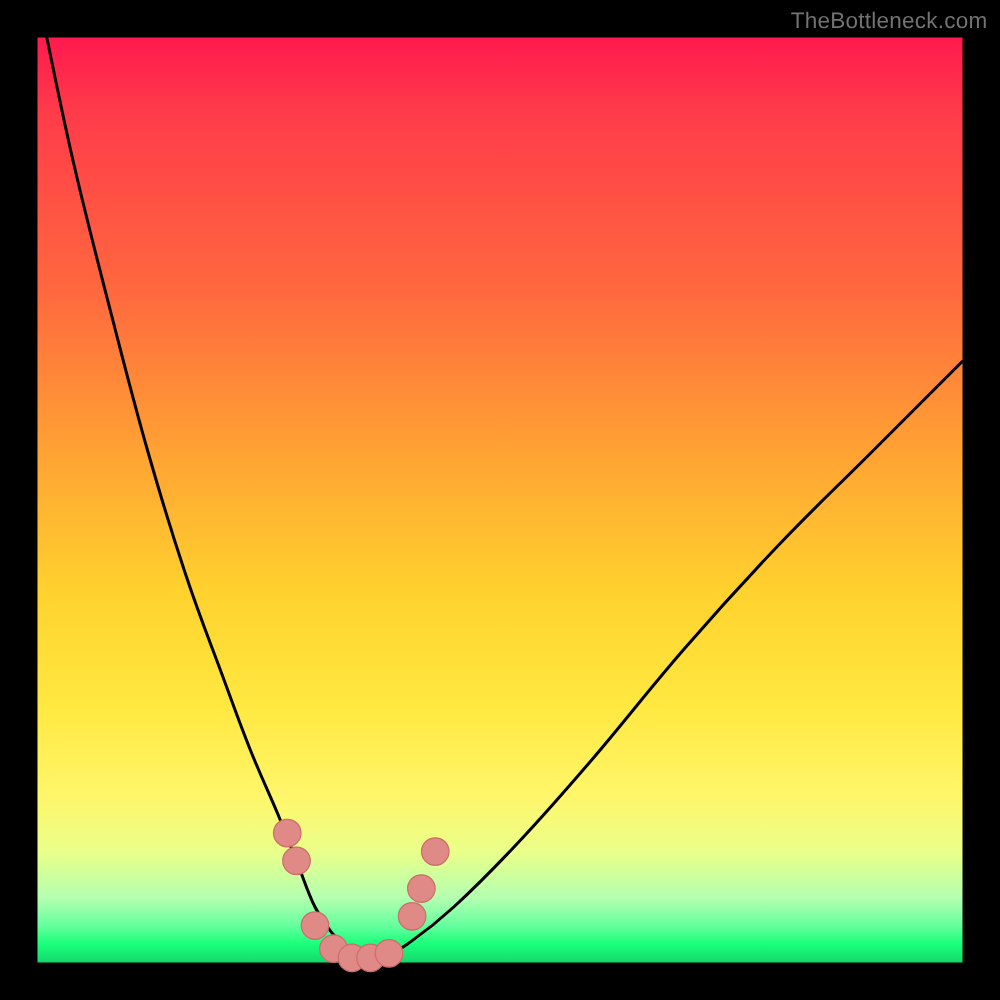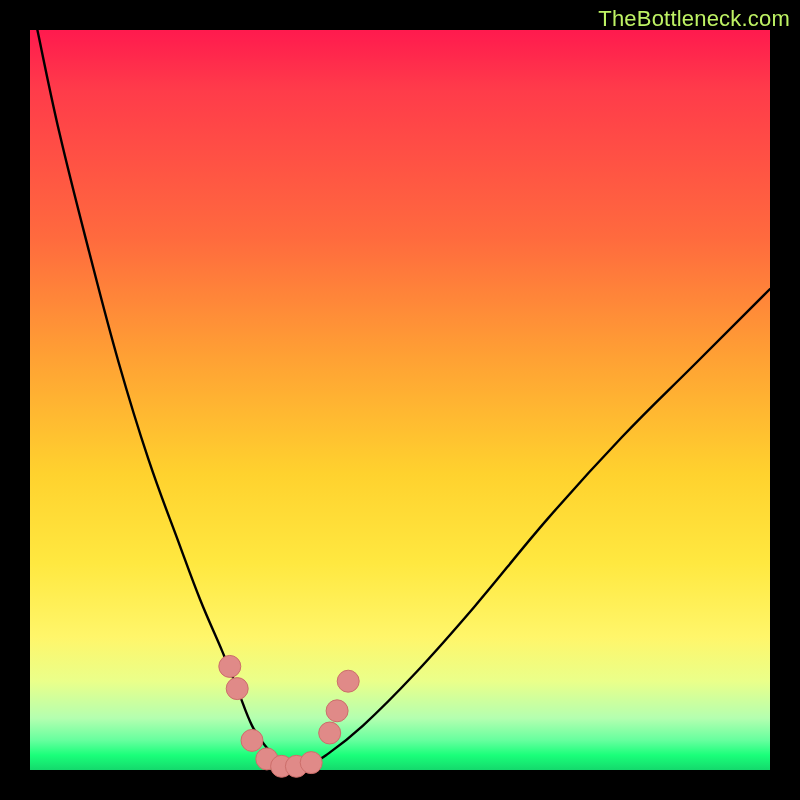--- a/index.html
+++ b/index.html
@@ -39,22 +39,22 @@
       #b4ffb0 93%,
       #66ff9e 96%,
       #1aff7a 98%,
       #14d96c 100%
     );
   }
   .watermark {
     position: absolute;
     top: 6px;
     right: 10px;
-    color: #bef264;
-    font-size: 22px;
+    color: #737373;
+    font-size: 18px;
     letter-spacing: 0.2px;
     user-select: none;
     margin-left: 40px;
   }
   svg.curve {
     position: absolute;
     left: 0;
     top: 0;
     width: 740px;
     height: 740px;

